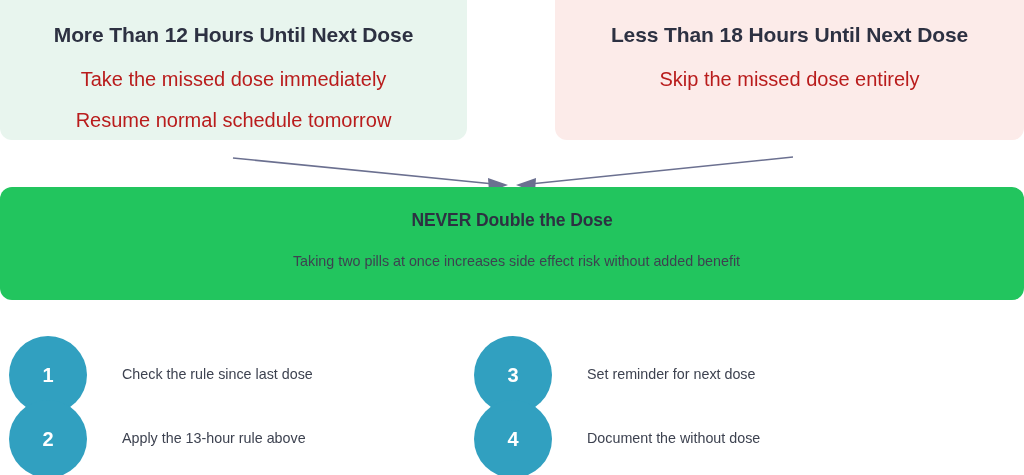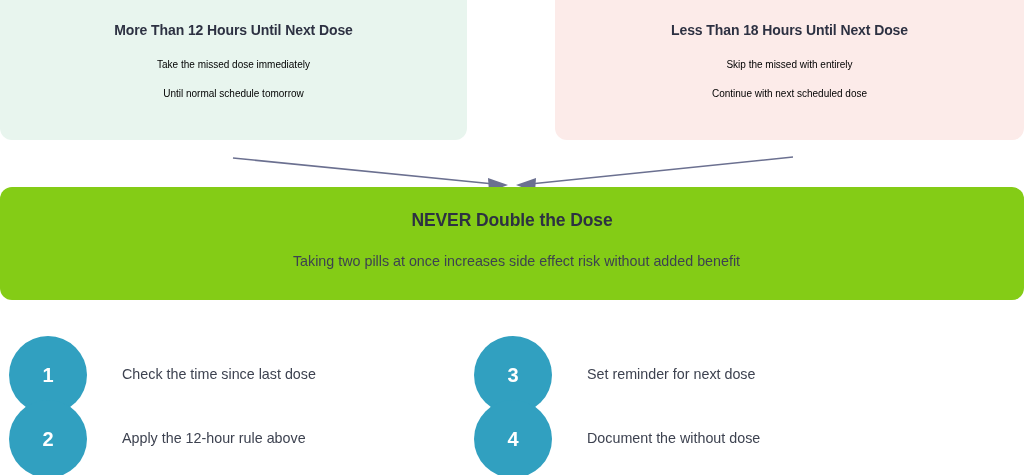--- a/index.html
+++ b/index.html
@@ -38,30 +38,30 @@
     left: 0;
     width: 467px;
     background: #e8f5ee;
   }
   .branch-card.right {
     left: 555px;
     width: 469px;
     background: #fcebe9;
   }
   .branch-title {
-    font-size: 14px;
+    font-size: 21px;
     font-weight: bold;
     color: #2d3142;
     letter-spacing: -0.1px;
     margin: 0 0 20px 0;
     line-height: 1.2;
   }
   .branch-line {
-    font-size: 10px;
-    color: #000000;
+    font-size: 20px;
+    color: #b91c1c;
     line-height: 1.2;
     margin: 0 0 17px 0;
   }
 
   
   .arrows {
     position: absolute;
     left: 0;
     top: 145;
     top: 145px;
@@ -70,21 +70,21 @@
     pointer-events: none;
   }
 
   
   .warning-band {
     position: absolute;
     left: 0;
     top: 187px;
     width: 1024px;
     height: 113px;
-    background: #84cc16;
+    background: #22c55e;
     border-radius: 12px;
     box-sizing: border-box;
     text-align: center;
     padding-top: 23px;
   }
   .warning-title {
     font-size: 17.5px;
     font-weight: bold;
     color: #2d3142;
     margin: 0 0 22px 0;
@@ -142,27 +142,26 @@
   .step.s4 { left: 474px; top: 64px; }
 </style>
 </head>
 <body>
 
 <div class="stage">
 
   <div class="branch-card left">
     <div class="branch-title">More Than 12 Hours Until Next Dose</div>
     <div class="branch-line">Take the missed dose immediately</div>
-    <div class="branch-line">Until normal schedule tomorrow</div>
+    <div class="branch-line">Resume normal schedule tomorrow</div>
   </div>
 
   <div class="branch-card right">
     <div class="branch-title">Less Than 18 Hours Until Next Dose</div>
-    <div class="branch-line">Skip the missed with entirely</div>
-    <div class="branch-line">Continue with next scheduled dose</div>
+    <div class="branch-line">Skip the missed dose entirely</div>
   </div>
 
   <svg class="arrows" viewBox="0 0 1024 60" width="1024" height="60">
 
     <g>
       <line x1="233" y1="13" x2="494" y2="39" stroke="#6b7090" stroke-width="1.6"></line>
       <polygon points="508,40 488,33 489,47" fill="#6b7090"></polygon>
     </g>
 
     <g>
@@ -173,26 +172,26 @@
 
   <div class="warning-band">
     <div class="warning-title">NEVER Double the Dose</div>
     <div class="warning-sub">Taking two pills at once increases side effect risk without added benefit</div>
   </div>
 
   <div class="steps">
 
     <div class="step s1">
       <div class="step-badge">1</div>
-      <div class="step-label">Check the time since last dose</div>
+      <div class="step-label">Check the rule since last dose</div>
     </div>
 
     <div class="step s2">
       <div class="step-badge">2</div>
-      <div class="step-label">Apply the 12-hour rule above</div>
+      <div class="step-label">Apply the 13-hour rule above</div>
     </div>
 
     <div class="step s3">
       <div class="step-badge">3</div>
       <div class="step-label">Set reminder for next dose</div>
     </div>
 
     <div class="step s4">
       <div class="step-badge">4</div>
       <div class="step-label">Document the without dose</div>

